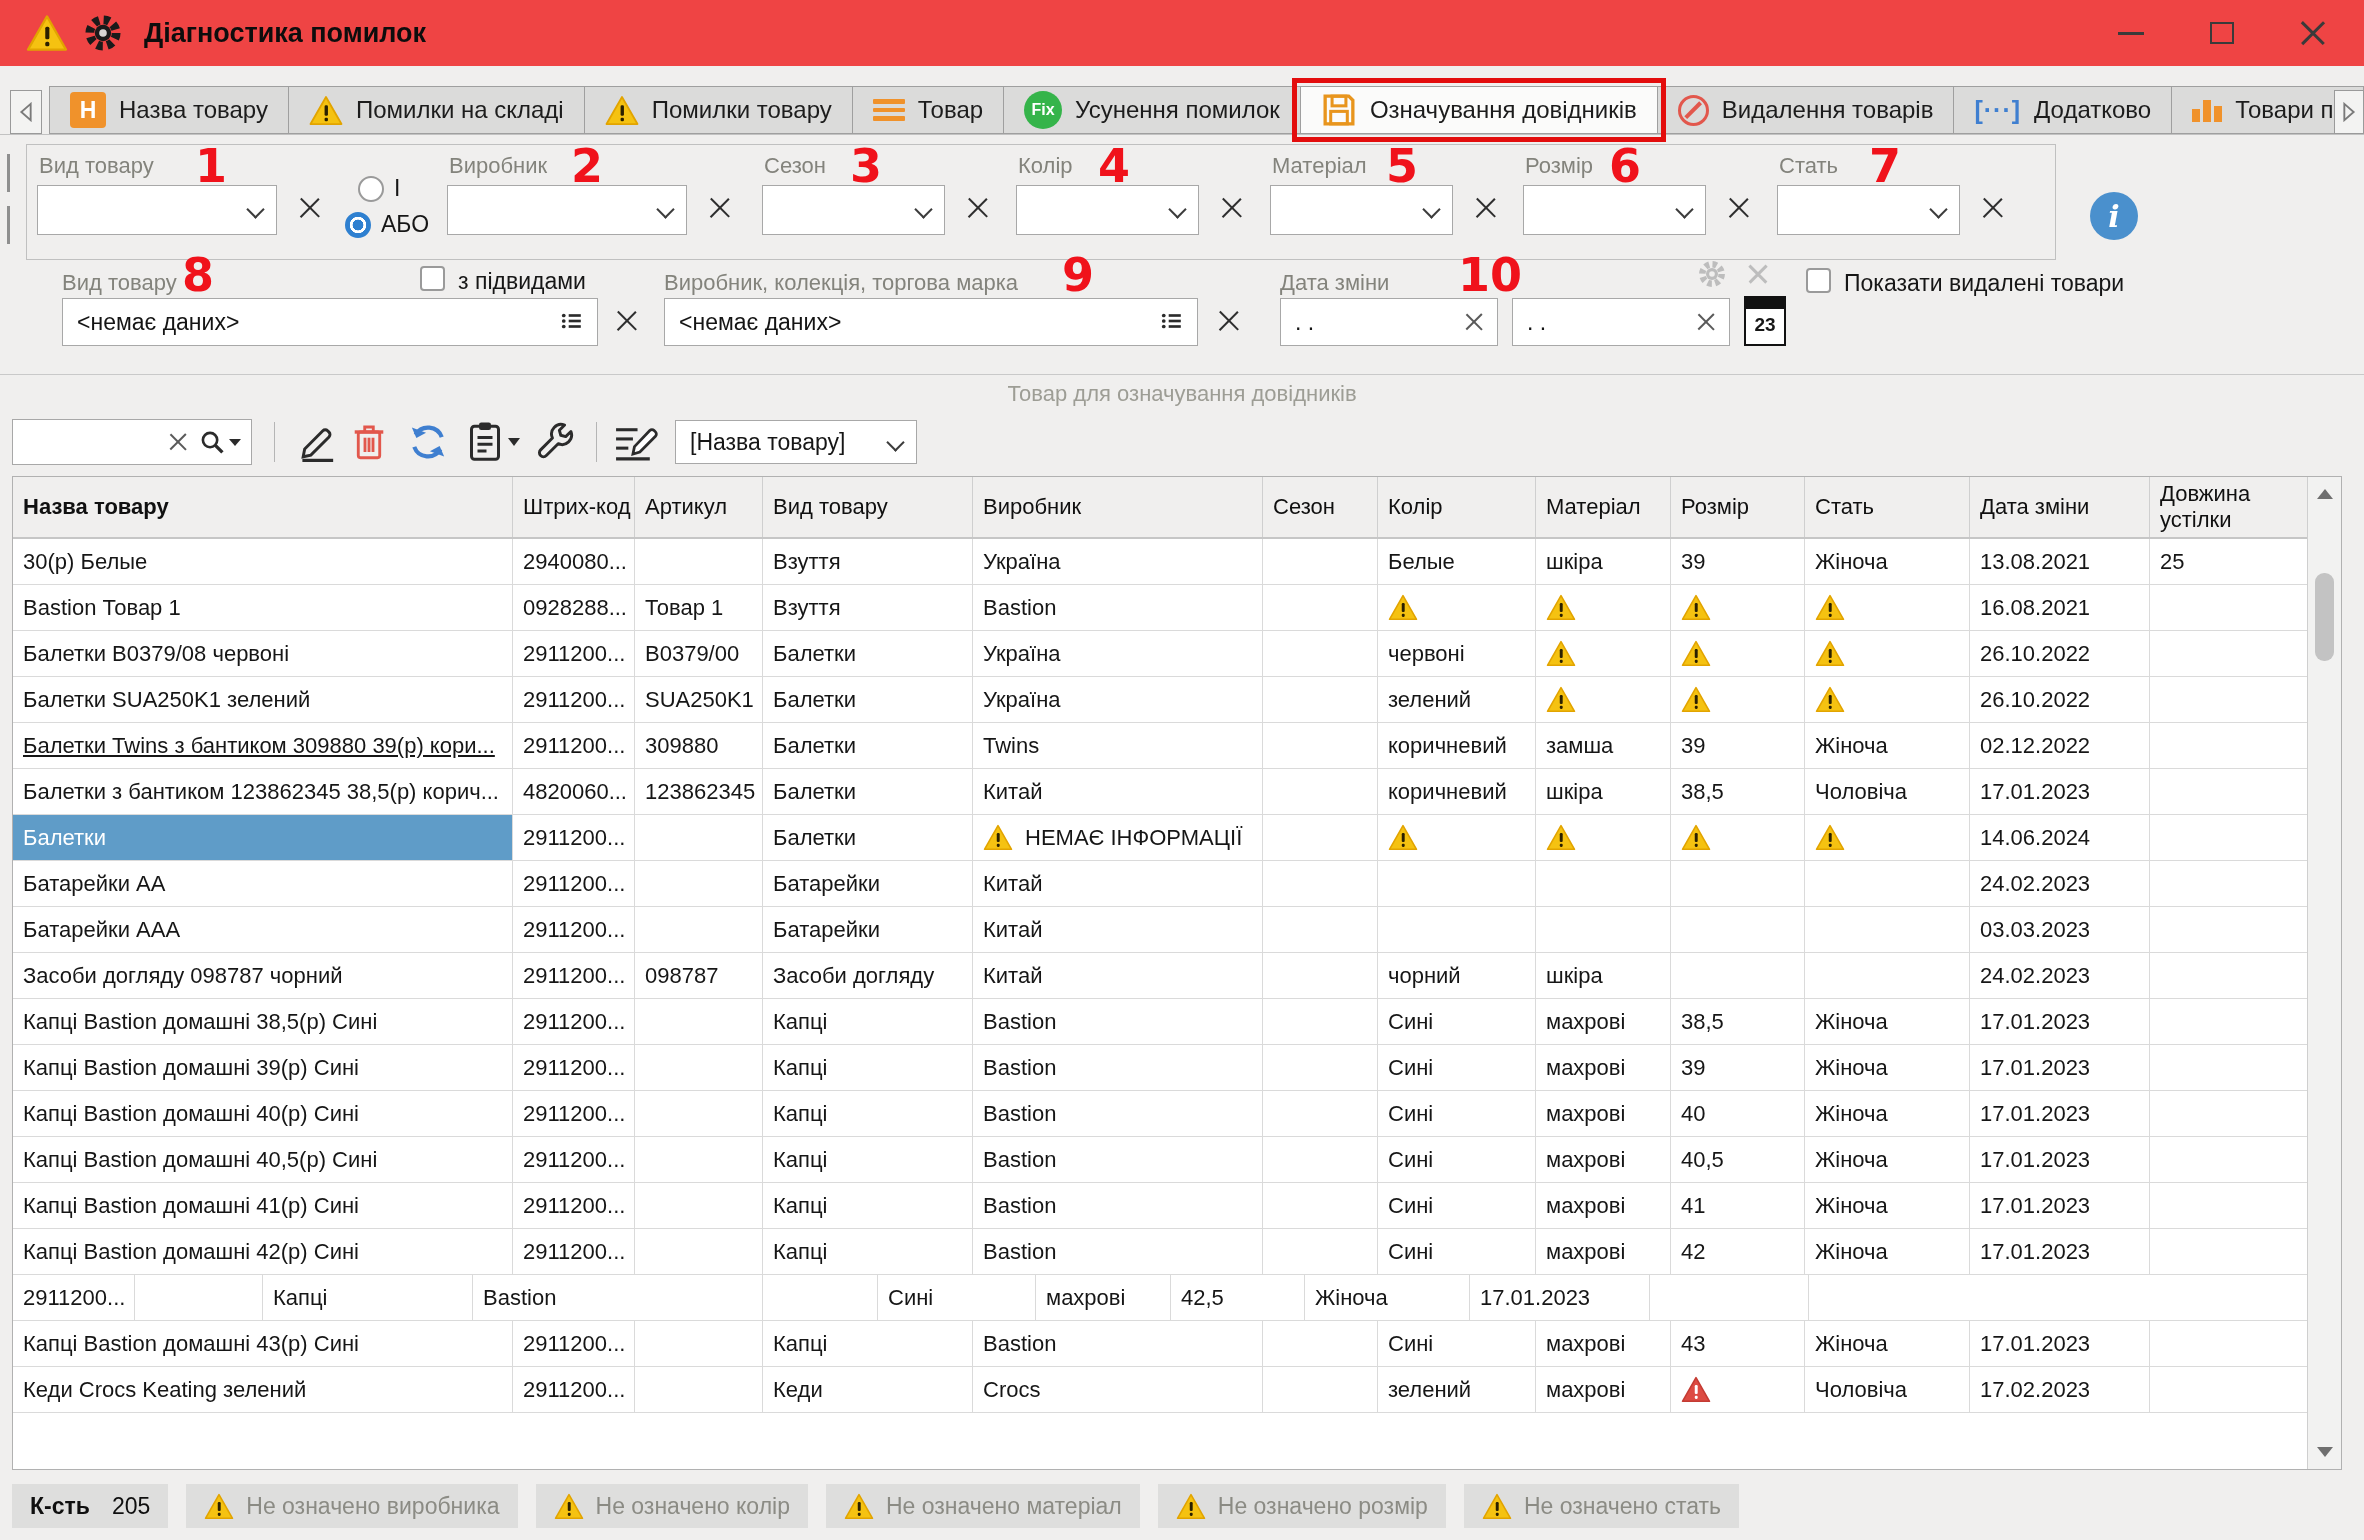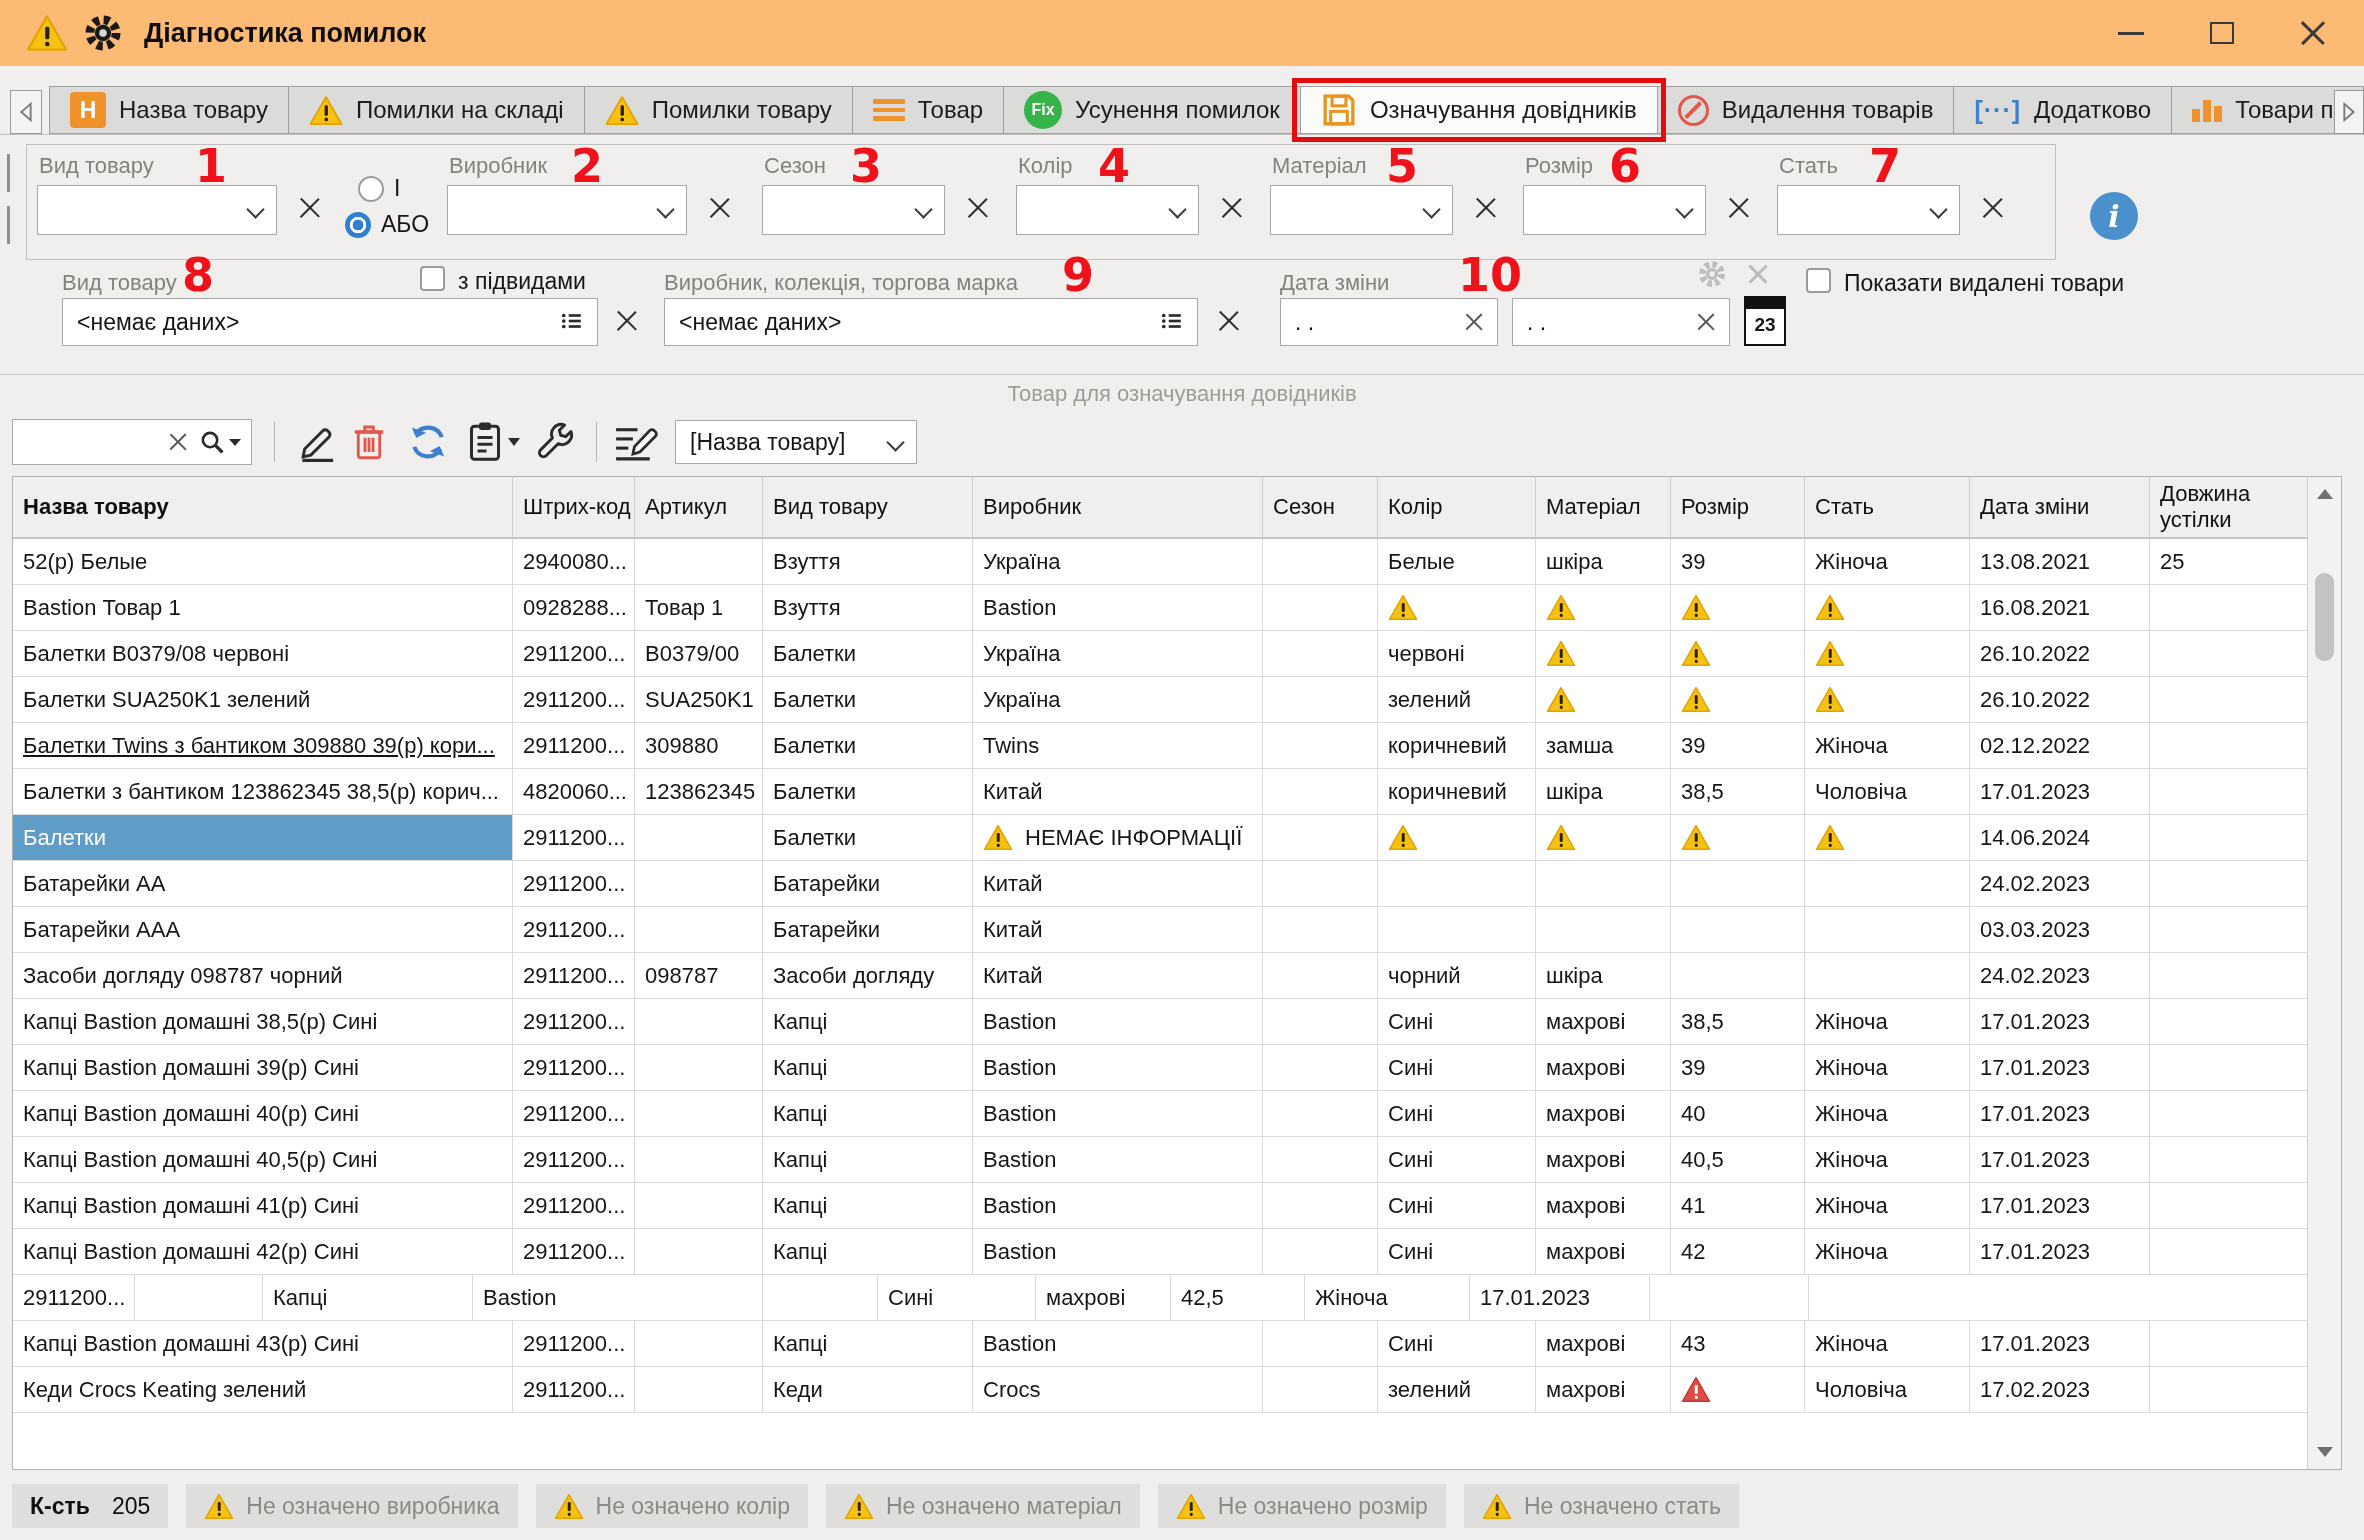--- a/index.html
+++ b/index.html
@@ -1,18 +1,18 @@
 <!DOCTYPE html>
 <html><head>
 <meta charset="utf-8">
 <style>
   html,body{margin:0;padding:0;background:#fff}
   body{width:2364px;height:1540px;position:relative;font-family:"Liberation Sans",sans-serif;background:#f0efee;overflow:hidden;color:#161616}
   
-  .titlebar{position:absolute;top:0;left:0;right:0;height:66px;background:#fdba74;display:flex;align-items:center}
+  .titlebar{position:absolute;top:0;left:0;right:0;height:66px;background:#ef4444;display:flex;align-items:center}
   .tb-title{margin-left:22px;font-size:27px;font-weight:bold;color:#0d0d0d}
   .tb-controls{margin-left:auto;display:flex;align-items:center;gap:66px;margin-right:38px}
   .win-min{width:26px;height:3px;background:#3a3a3a;display:inline-block}
   .win-max{width:24px;height:22px;border:2.5px solid #3a3a3a;display:inline-block;box-sizing:border-box}
   .xmark{position:relative;display:inline-block}
   .xmark::before,.xmark::after{content:"";position:absolute;left:50%;top:50%;width:120%;height:2.6px;background:#3a3a3a;transform:translate(-50%,-50%) rotate(45deg)}
   .xmark::after{transform:translate(-50%,-50%) rotate(-45deg)}
   .x26{width:26px;height:26px}
   .x24{width:22px;height:22px}
   .x24::before,.x24::after{background:#2e2e2e;height:2.4px}
@@ -415,21 +415,21 @@
       <span class="hcell" style="width: 115px;">Сезон</span>
       <span class="hcell" style="width: 158px;">Колір</span>
       <span class="hcell" style="width: 135px;">Матеріал</span>
       <span class="hcell" style="width: 134px;">Розмір</span>
       <span class="hcell" style="width: 165px;">Стать</span>
       <span class="hcell" style="width: 180px;">Дата зміни</span>
       <span class="hcell wrap" style="width: 159px;">Довжина устілки</span>
     </div>
   <div id="gbody">
       <div class="grow">
-        <span class="gcell" style="width: 500px;">52(р) Белые</span>
+        <span class="gcell" style="width: 500px;">30(р) Белые</span>
         <span class="gcell" style="width: 122px;">2940080...</span>
         <span class="gcell" style="width: 128px;"></span>
         <span class="gcell" style="width: 210px;">Взуття</span>
         <span class="gcell" style="width: 290px;">Україна</span>
         <span class="gcell" style="width: 115px;"></span>
         <span class="gcell" style="width: 158px;">Белые</span>
         <span class="gcell" style="width: 135px;">шкіра</span>
         <span class="gcell" style="width: 134px;">39</span>
         <span class="gcell" style="width: 165px;">Жіноча</span>
         <span class="gcell" style="width: 180px;">13.08.2021</span>

